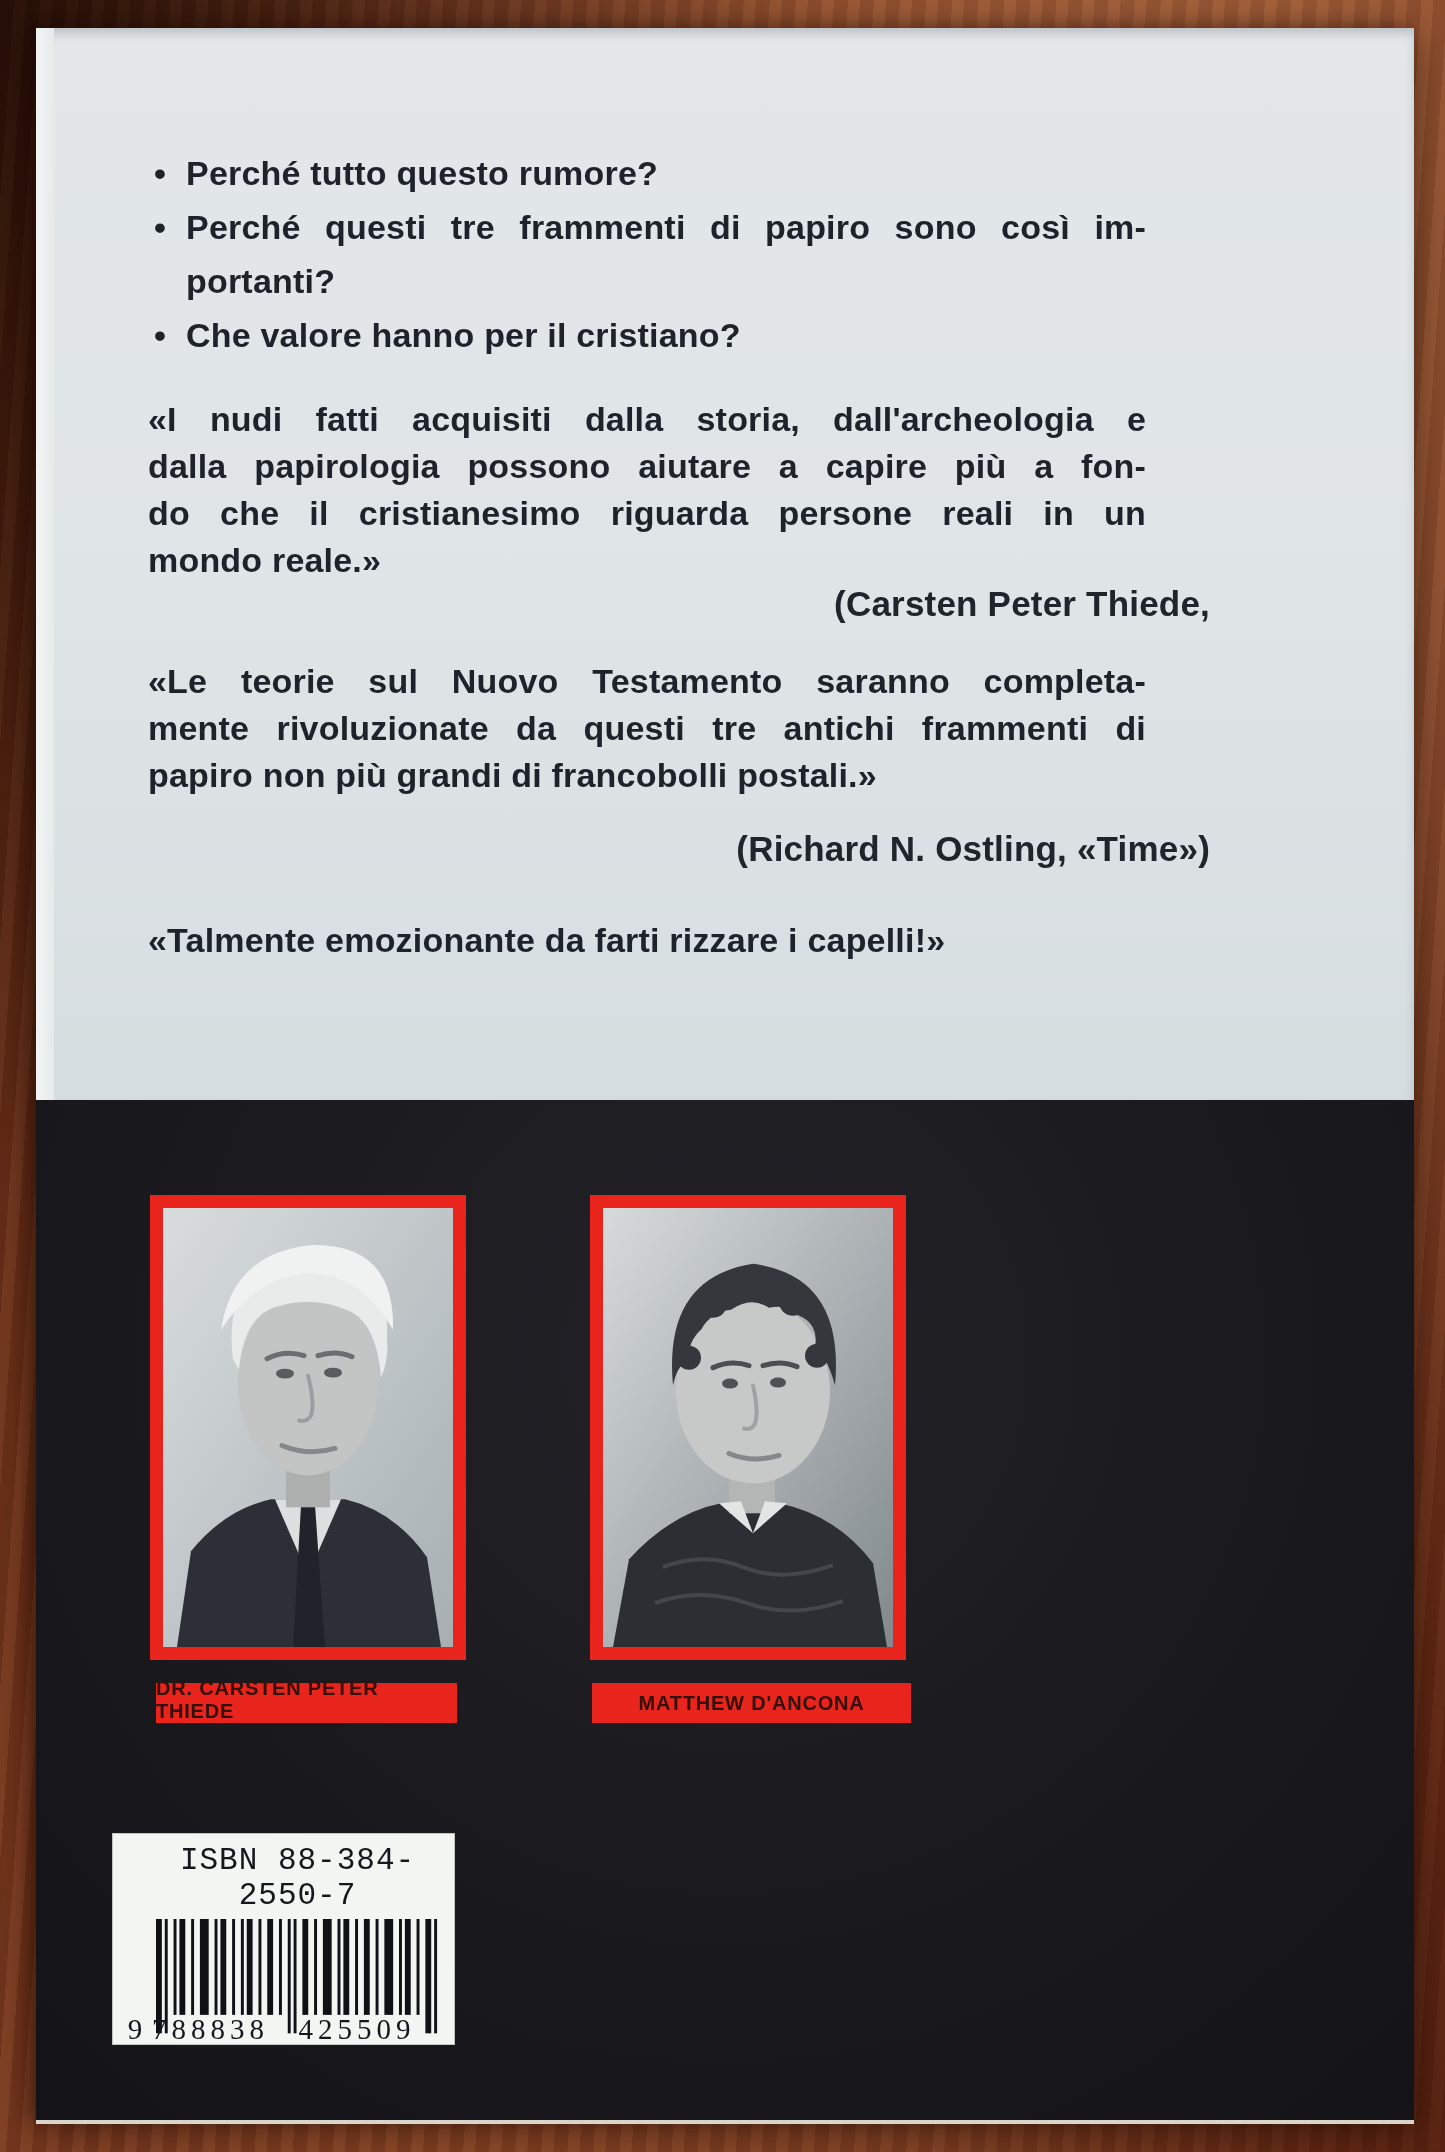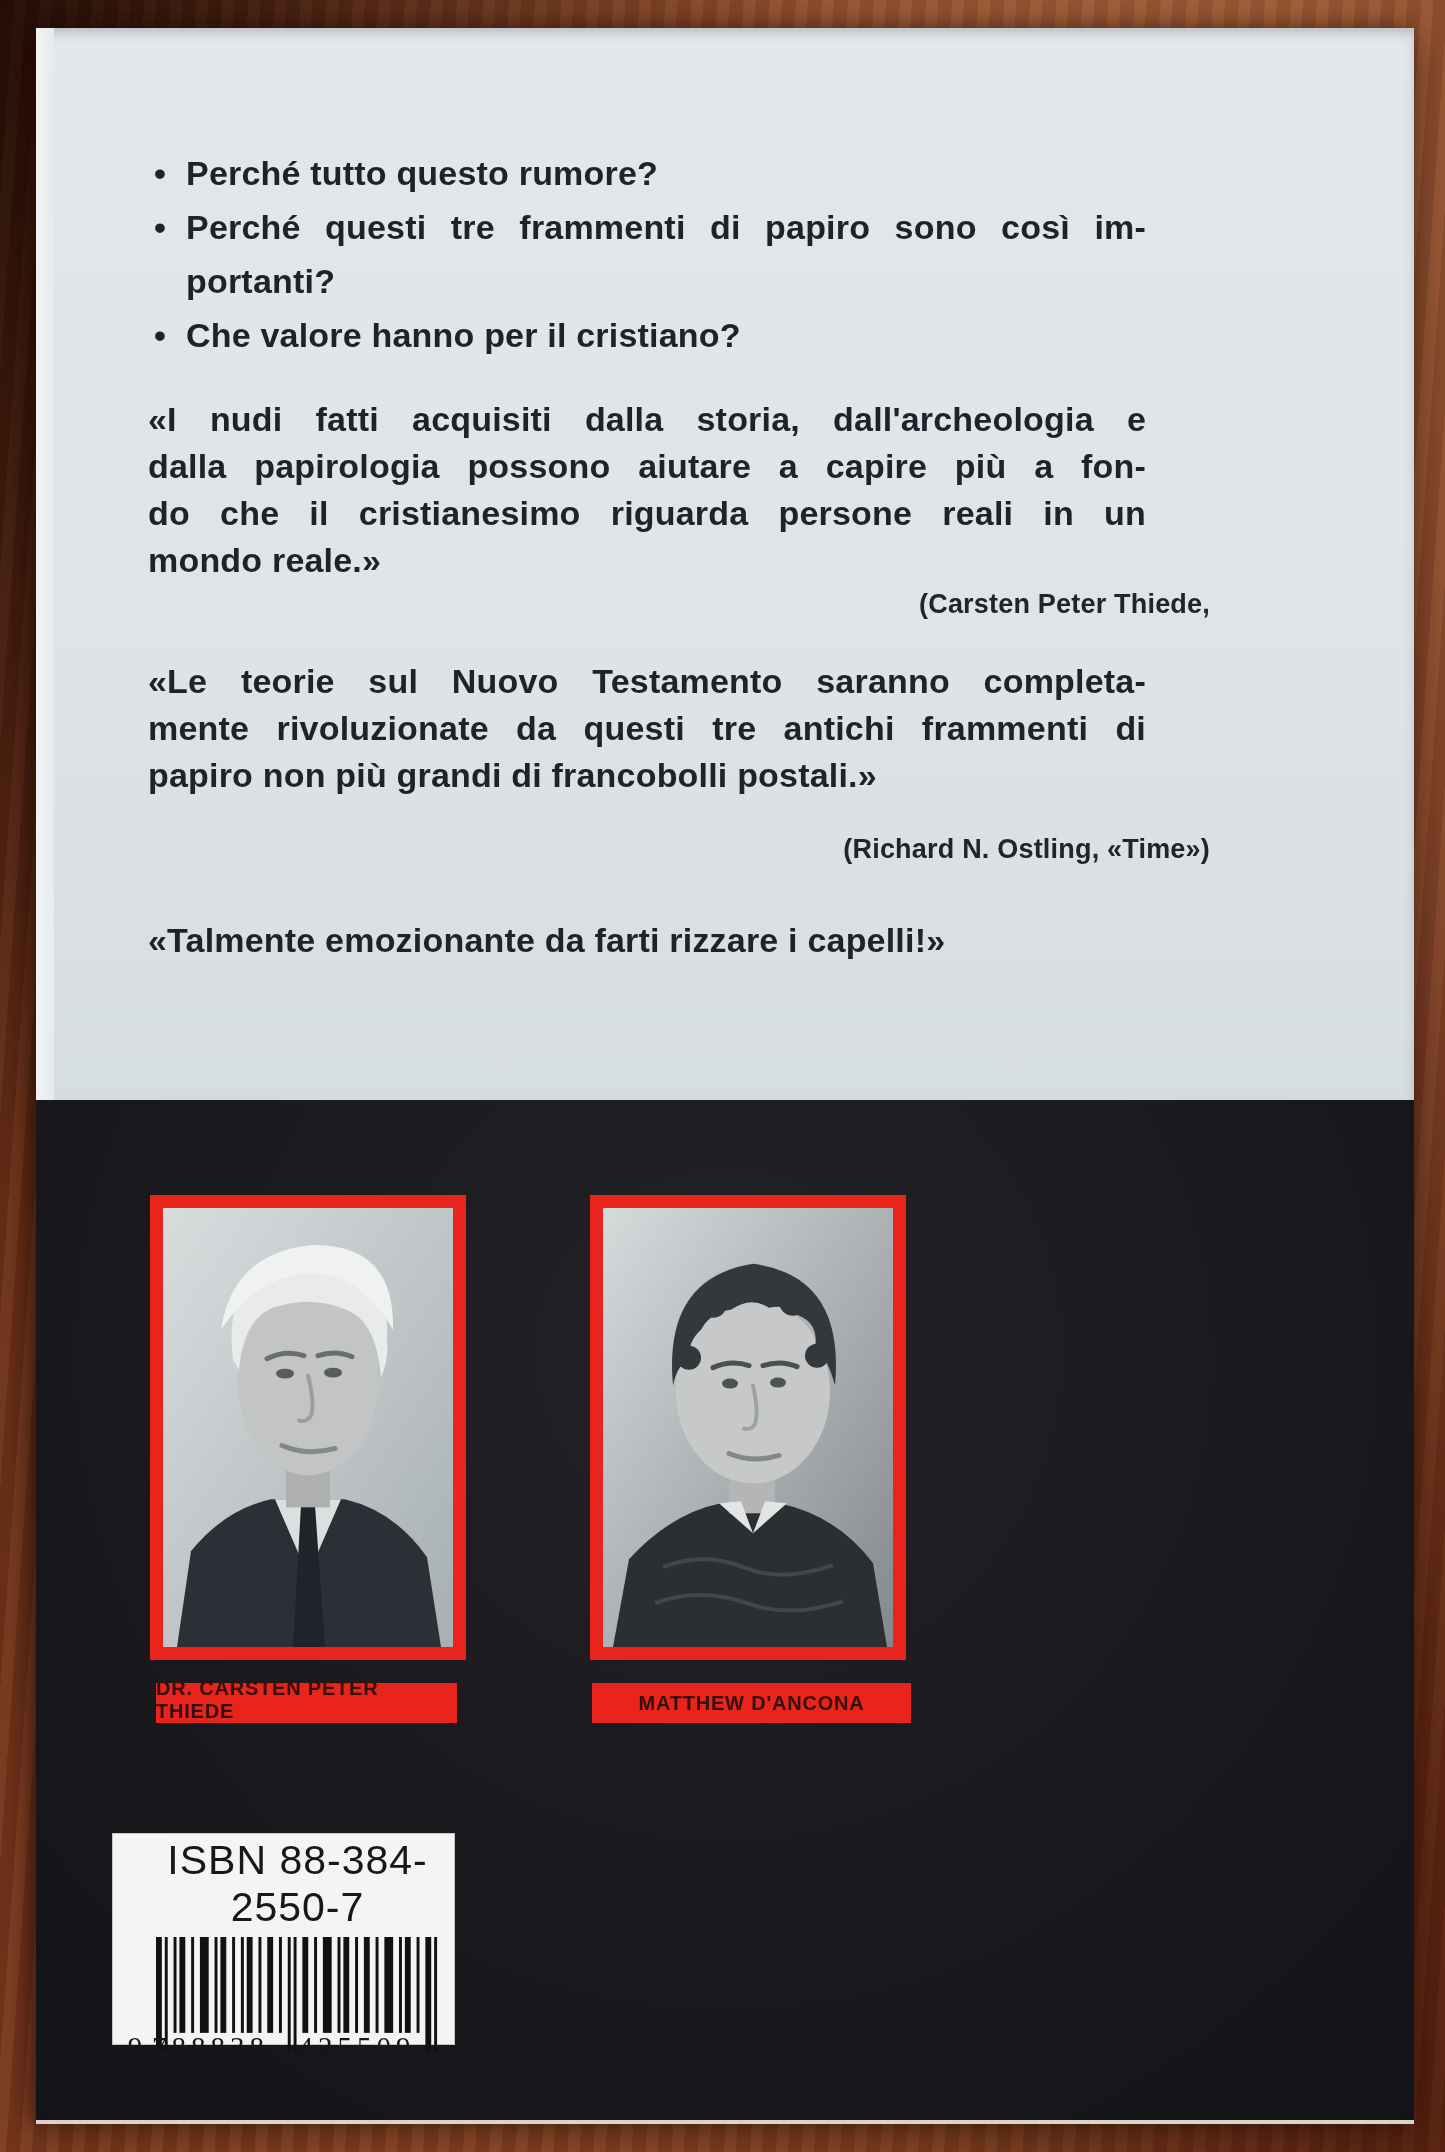--- a/index.html
+++ b/index.html
@@ -51,21 +51,21 @@
   .bullets{list-style:none;margin:0;padding:0;line-height:54px;}
   .bullets .bline{display:block;position:relative;padding-left:38px;}
   .bullets .dot{position:absolute;left:6px;top:0;}
   .jline{display:block;text-align:justify;text-align-last:justify;}
   .jline.end{text-align-last:left;}
   .quote{margin:0;line-height:47px;}
   .q1{margin-top:34px;}
   .q2{margin-top:36px;}
   .q3{margin-top:50px;}
   .attrib{
-    width:1062px;text-align:right;font-size:27px;line-height:36px;
+    width:1062px;text-align:right;font-size:35px;line-height:36px;
     color:#20252c;
   }
   .a1{margin-top:2px;}
   .a2{margin-top:32px;}
   .a3{margin-top:12px;}
   .attrib span{display:block;}
   
   .photo{
     position:absolute;width:290px;height:439px;
     border:13px solid var(--red);
@@ -81,23 +81,23 @@
     font-size:20px;font-weight:700;letter-spacing:.8px;
   }
   .caption-left{left:120px;width:301px;align-items:flex-end;}
   .caption-right{left:556px;width:319px;}
   
   .isbn-box{
     position:absolute;left:76px;top:733px;width:343px;height:212px;
     background:#f3f5f2;box-shadow:0 0 0 1px rgba(0,0,0,.2) inset;
   }
   .isbn-label{
-    font-family:Liberation Sans, sans-serif;
-    font-size:41px;letter-spacing:1px;color:#15171c;
-    text-align:center;padding:4px 6px 0 34px;
+    font-family:Liberation Mono, monospace;
+    font-size:31px;letter-spacing:1px;color:#15171c;
+    text-align:center;padding:10px 6px 0 34px;
   }
   .bars{display:block;margin:6px 10px 0 44px;width:284px;height:118px;}
   .digits{
     display:grid;grid-template-columns:34px 1fr 1fr;align-items:end;
     font-family:"Liberation Serif","DejaVu Serif",serif;
     font-size:29px;color:#15171c;margin:-24px 10px 0 6px;
   }
   .digits .grp{text-align:left;letter-spacing:5px;}
   .digits .lead{text-align:center;letter-spacing:0;}
 </style>

